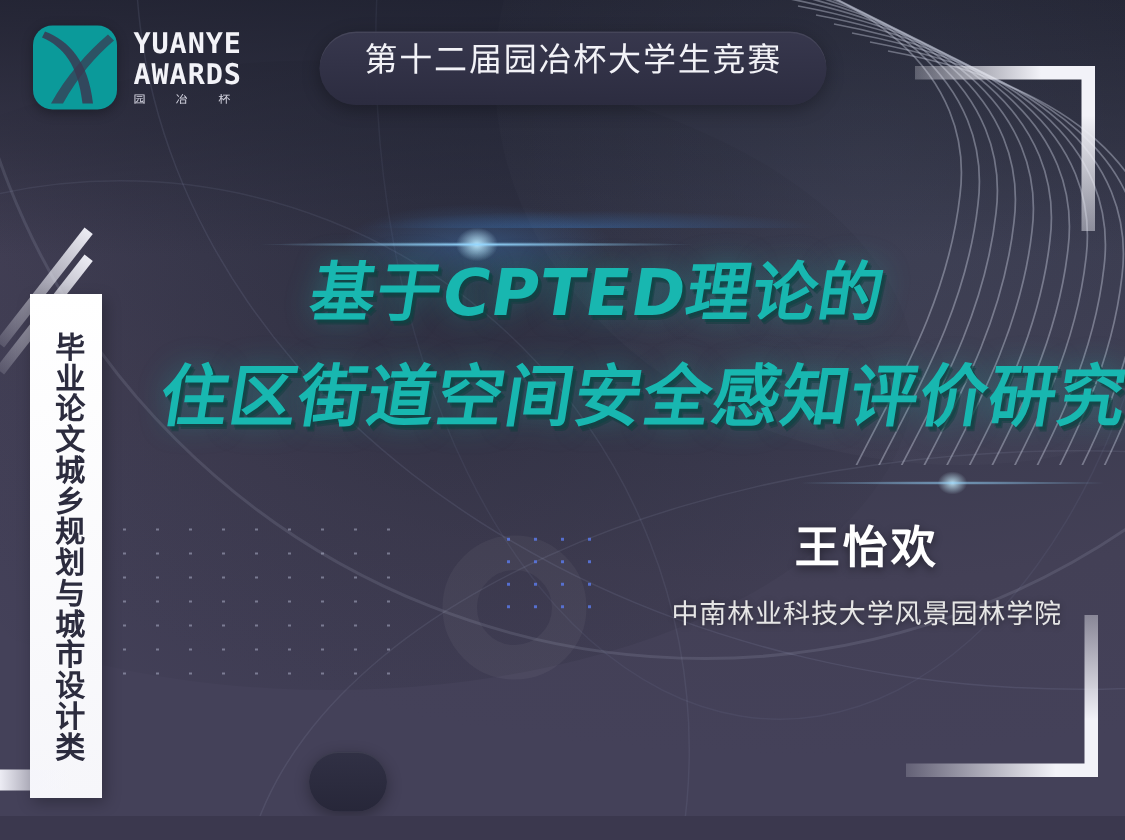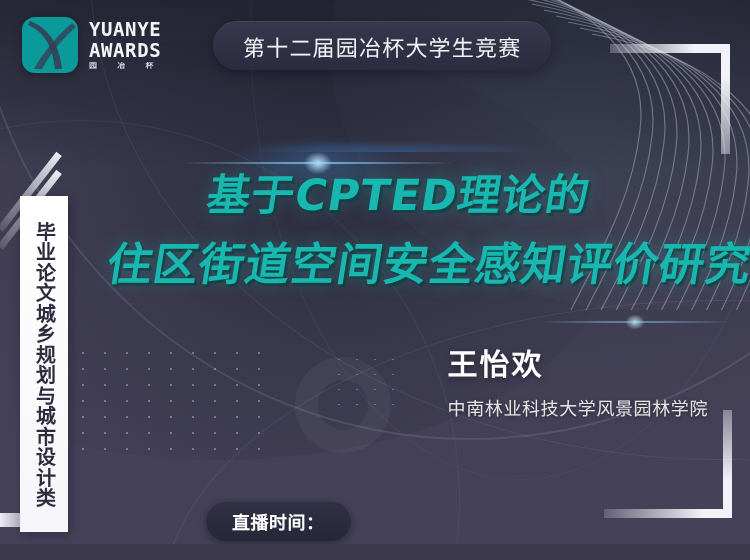--- a/index.html
+++ b/index.html
@@ -113,46 +113,46 @@
     box-shadow:0 2px 8px rgba(0,0,0,.3);
   }
   .logo-mark svg{position:absolute;inset:0;}
   .logo-words{display:flex;flex-direction:column;line-height:1;}
   .logo-words .l1,.logo-words .l2{
     color:#f3f3f8;font-weight:700;font-size:19px;letter-spacing:.6px;
     font-family:"DejaVu Sans Mono","Liberation Mono",monospace;
   }
   .logo-words .l2{margin-top:2px;font-size:19px;}
   .logo-words .l3{
-    margin-top:3px;color:#d8d8e4;font-size:8px;letter-spacing:9px;font-weight:700;
+    margin-top:3px;color:#d8d8e4;font-size:8px;letter-spacing:9px;font-weight:400;
     transform:scaleY(.9);transform-origin:left top;
   }
   
   .top-badge{
     position:absolute;left:213px;top:21px;height:49px;padding:0 30px;
-    display:flex;align-items:center;border-radius:26px;
+    display:flex;border-radius:26px;
     background:linear-gradient(180deg,rgba(56,56,78,.96),rgba(44,44,64,.96));
     box-shadow:inset 0 1px 0 rgba(255,255,255,.07),0 3px 12px rgba(0,0,0,.3);
   }
   .top-badge span{color:#f2f2f7;font-size:22px;font-weight:500;letter-spacing:1.2px;}
   
   .title-wrap{position:absolute;left:0;top:160px;width:750px;}
   .title-line{
     font-weight:900;color:#18b7b0;letter-spacing:1px;white-space:nowrap;
     font-family:"DejaVu Sans","Liberation Sans",sans-serif;
     transform:skewX(-9deg);
     text-shadow:
       2px 2px 0 rgba(10,70,68,.55),
       3px 3px 0 rgba(10,60,58,.42),
       0 0 18px rgba(30,200,190,.35);
   }
   .title-line.t1{font-size:43px;padding-left:208px;}
   .title-line.t2{font-size:45px;padding-left:108px;margin-top:6px;}
   
-  .presenter{position:absolute;right:42px;top:340px;text-align:left;margin-left:14px;}
+  .presenter{position:absolute;right:42px;top:340px;text-align:center;margin-left:14px;}
   .presenter .pname{
     color:#ffffff;font-size:30px;font-weight:700;letter-spacing:2px;
     text-shadow:0 2px 6px rgba(0,0,0,.45);
   }
   .presenter .porg{
     margin-top:10px;color:#e5e5e5;font-size:18px;letter-spacing:.6px;
     text-shadow:0 1px 4px rgba(0,0,0,.4);
   }
   
   .time-bar{
@@ -255,17 +255,16 @@
     <div class="title-line t2">住区街道空间安全感知评价研究</div>
   </div>
 
   <div class="presenter">
     <div class="pname">王怡欢</div>
     <div class="porg">中南林业科技大学风景园林学院</div>
   </div>
 
   <div class="bar-tick"></div>
   <div class="time-bar">
-    <span class="lbl">直播时间：</span>
   </div>
   <div class="bottom-strip"></div>
 
 </div>
 
 </body></html>

